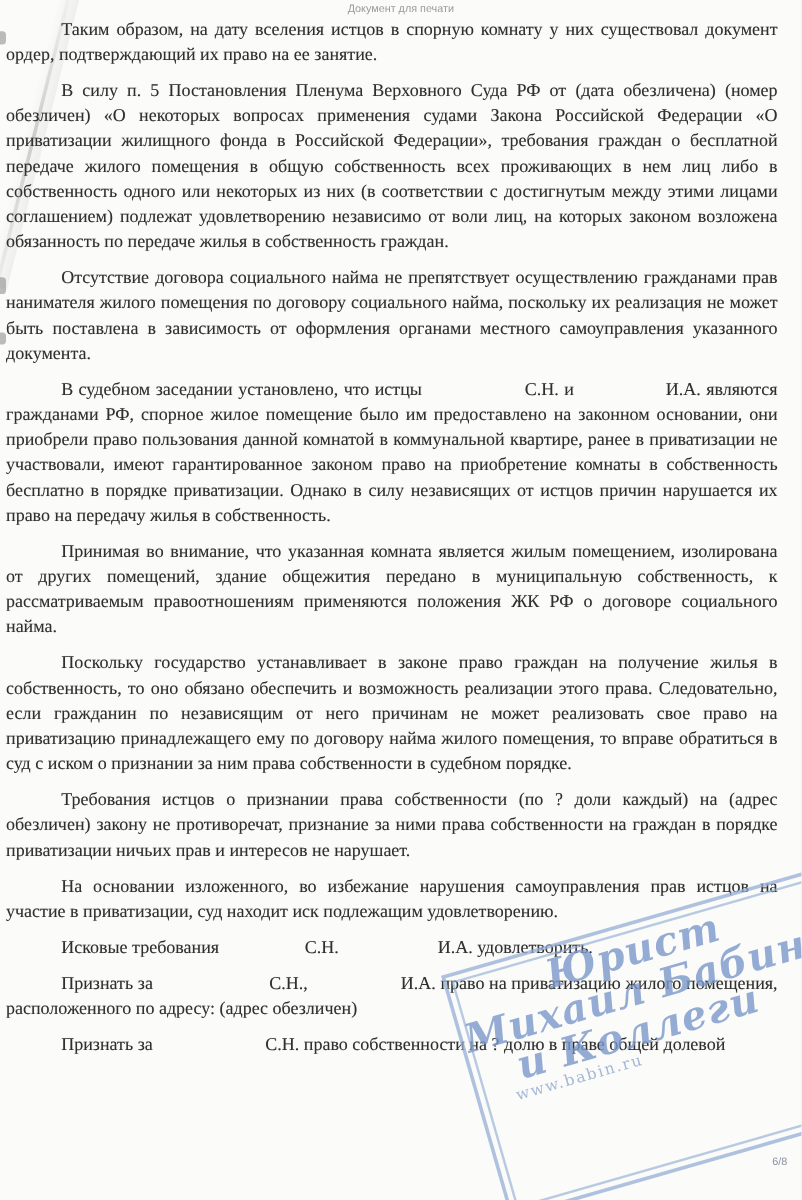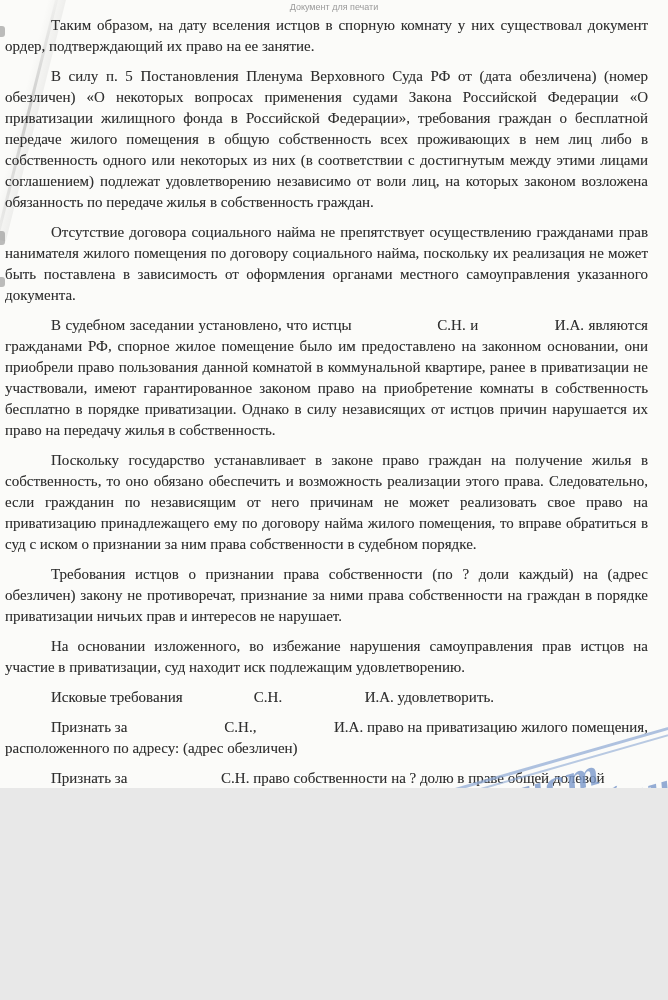--- a/index.html
+++ b/index.html
@@ -1,18 +1,18 @@
 <!DOCTYPE html>
 <html><head>
 <meta charset="utf-8">
 <style>
   html,body{margin:0;padding:0;background:#e8e8e8;}
   .page{
     position:relative;
-    width:668px;height:788px;
+    width:668px;height:1000px;
     background:#fbfbf9;
     overflow:hidden;
     font-family:"Liberation Serif", serif;
   }
   .print-header{
     position:absolute;top:2px;left:0;right:0;
     text-align:center;
     font-family:"Liberation Sans", sans-serif;
     font-size:9px;color:#9a9a9a;
   }
@@ -91,20 +91,21 @@
   <div class="crease-line"></div>
   <div class="smudge s1"></div>
   <div class="smudge s2"></div>
   <div class="smudge s3"></div>
 
   <div class="doc-body">
       <p class="para">Таким образом, на дату вселения истцов в спорную комнату у них существовал документ ордер, подтверждающий их право на ее занятие.</p>
       <p class="para">В силу п. 5 Постановления Пленума Верховного Суда РФ от (дата обезличена) (номер обезличен) «О некоторых вопросах применения судами Закона Российской Федерации «О приватизации жилищного фонда в Российской Федерации», требования граждан о бесплатной передаче жилого помещения в общую собственность всех проживающих в нем лиц либо в собственность одного или некоторых из них (в соответствии с достигнутым между этими лицами соглашением) подлежат удовлетворению независимо от воли лиц, на которых законом возложена обязанность по передаче жилья в собственность граждан.</p>
       <p class="para">Отсутствие договора социального найма не препятствует осуществлению гражданами прав нанимателя жилого помещения по договору социального найма, поскольку их реализация не может быть поставлена в зависимость от оформления органами местного самоуправления указанного документа.</p>
       <p class="para">В судебном заседании установлено, что истцы&nbsp;&nbsp;&nbsp;&nbsp;&nbsp;&nbsp;&nbsp;&nbsp;&nbsp;&nbsp;&nbsp;&nbsp;&nbsp;&nbsp;&nbsp;&nbsp;&nbsp;&nbsp;&nbsp;С.Н. и&nbsp;&nbsp;&nbsp;&nbsp;&nbsp;&nbsp;&nbsp;&nbsp;&nbsp;&nbsp;&nbsp;&nbsp;&nbsp;&nbsp;&nbsp;&nbsp;&nbsp;И.А. являются гражданами РФ, спорное жилое помещение было им предоставлено на законном основании, они приобрели право пользования данной комнатой в коммунальной квартире, ранее в приватизации не участвовали, имеют гарантированное законом право на приобретение комнаты в собственность бесплатно в порядке приватизации. Однако в силу независящих от истцов причин нарушается их право на передачу жилья в собственность.</p>
+      <p class="para">Принимая во внимание, что указанная комната является жилым помещением, изолирована от других помещений, здание общежития передано в муниципальную собственность, к рассматриваемым правоотношениям применяются положения ЖК РФ о договоре социального найма.</p>
       <p class="para">Поскольку государство устанавливает в законе право граждан на получение жилья в собственность, то оно обязано обеспечить и возможность реализации этого права. Следовательно, если гражданин по независящим от него причинам не может реализовать свое право на приватизацию принадлежащего ему по договору найма жилого помещения, то вправе обратиться в суд с иском о признании за ним права собственности в судебном порядке.</p>
       <p class="para">Требования истцов о признании права собственности (по ? доли каждый) на (адрес обезличен) закону не противоречат, признание за ними права собственности на граждан в порядке приватизации ничьих прав и интересов не нарушает.</p>
       <p class="para">На основании изложенного, во избежание нарушения самоуправления прав истцов на участие в приватизации, суд находит иск подлежащим удовлетворению.</p>
       <p class="para">Исковые требования&nbsp;&nbsp;&nbsp;&nbsp;&nbsp;&nbsp;&nbsp;&nbsp;&nbsp;&nbsp;&nbsp;&nbsp;&nbsp;&nbsp;&nbsp;&nbsp;&nbsp;&nbsp;&nbsp;С.Н.&nbsp;&nbsp;&nbsp;&nbsp;&nbsp;&nbsp;&nbsp;&nbsp;&nbsp;&nbsp;&nbsp;&nbsp;&nbsp;&nbsp;&nbsp;&nbsp;&nbsp;&nbsp;&nbsp;&nbsp;&nbsp;&nbsp;И.А. удовлетворить.</p>
       <p class="para">Признать за&nbsp;&nbsp;&nbsp;&nbsp;&nbsp;&nbsp;&nbsp;&nbsp;&nbsp;&nbsp;&nbsp;&nbsp;&nbsp;&nbsp;&nbsp;&nbsp;&nbsp;&nbsp;&nbsp;&nbsp;&nbsp;&nbsp;&nbsp;&nbsp;&nbsp;С.Н.,&nbsp;&nbsp;&nbsp;&nbsp;&nbsp;&nbsp;&nbsp;&nbsp;&nbsp;&nbsp;&nbsp;&nbsp;&nbsp;&nbsp;&nbsp;&nbsp;&nbsp;&nbsp;&nbsp;&nbsp;И.А. право на приватизацию жилого помещения, расположенного по адресу: (адрес обезличен)</p>
       <p class="para">Признать за&nbsp;&nbsp;&nbsp;&nbsp;&nbsp;&nbsp;&nbsp;&nbsp;&nbsp;&nbsp;&nbsp;&nbsp;&nbsp;&nbsp;&nbsp;&nbsp;&nbsp;&nbsp;&nbsp;&nbsp;&nbsp;&nbsp;&nbsp;&nbsp;&nbsp;С.Н. право собственности на ? долю в праве общей долевой</p>
     </div>
 
   <div class="stamp">
     <div class="stamp-frame">

